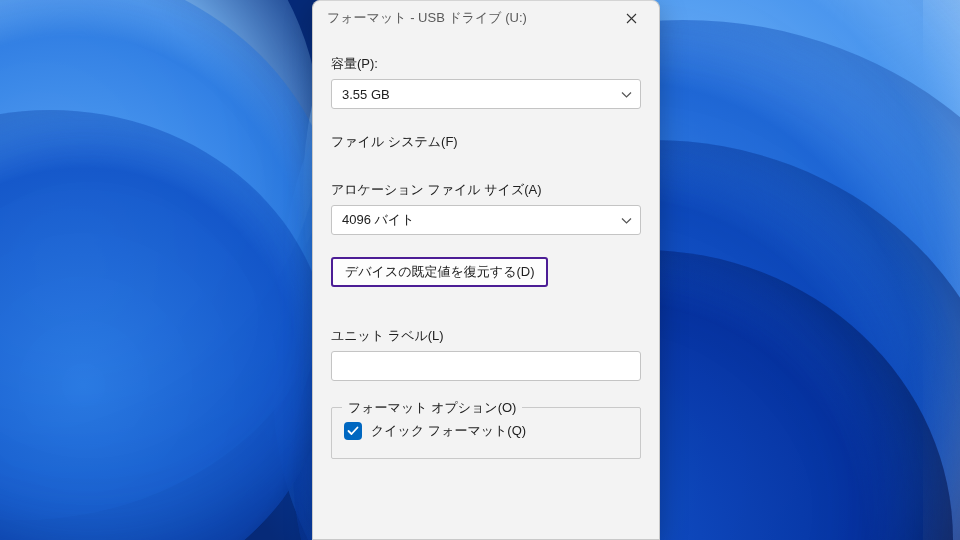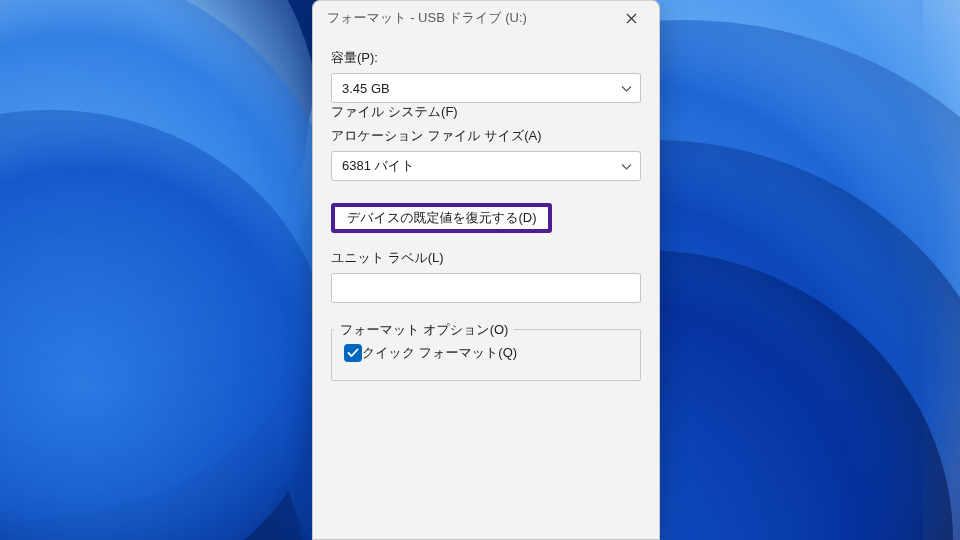--- a/index.html
+++ b/index.html
@@ -46,46 +46,46 @@
   }
   .titlebar {
     height: 34px; display: flex; align-items: center; justify-content: space-between;
     padding: 0 6px 0 14px; color: #5a5a5a; font-size: 13px;
   }
   .titlebar .close {
     width: 44px; height: 30px; display:flex; align-items:center; justify-content:center;
     border-radius:4px; color:#333;
   }
   .body { padding: 8px 18px 0 18px; display:flex; flex-direction:column; }
-  .label { font-size: 13px; color:#202020; margin-top: 0; margin-bottom:6px; }
-  .label.first { margin-top: 6px; }
+  .label { font-size: 13px; color:#202020; margin-top: 24px; margin-bottom:6px; }
+  .label.first { margin-top: 12px; }
   .select, .textinput {
     width: 100%; height: 30px; background:#ffffff; border:1px solid #c4c4c4; border-radius:3px;
     font-size:13px; color:#202020; padding: 0 28px 0 10px; position:relative;
     display:flex; align-items:center;
   }
   .select .chev {
     position:absolute; right:8px; top:50%; transform:translateY(-50%);
     color:#555; pointer-events:none;
   }
   .btn {
-    height: 30px; background:#fdfdfd; border:4px solid #4c1d95; border-radius:3px;
+    height: 30px; background:#fdfdfd; border:2px solid #4c1d95; border-radius:3px;
     font-size:13px; color:#202020; padding: 0 12px; display:inline-flex; align-items:center;
     width: fit-content; margin-top: 22px;
   }
   .textinput { margin-bottom: 4px; }
   .fieldset {
     margin-top: 22px; border:1px solid #c9c9c9; border-radius:2px; padding: 14px 12px 18px 12px;
     position:relative;
   }
   .fieldset .legend {
-    position:absolute; top:-9px; left:2px; background:#f3f3f3; padding:0 6px;
+    position:absolute; top:-9px; left:10px; background:#f3f3f3; padding:0 6px;
     font-size:13px; color:#202020;
   }
-  .checkbox-row { display:flex; align-items:center; font-size:13px; color:#202020; }
+  .checkbox-row { display:flex; align-items:center; gap:9px; font-size:13px; color:#202020; }
   .checkbox {
     width:18px; height:18px; border-radius:4px; background:#0067c0; display:flex;
     align-items:center; justify-content:center; color:#fff;
   }
   .spacer-after-restore { height: 16px; }
 </style>
 </head>
 <body>
 
 <div class="desktop">
@@ -104,33 +104,33 @@
       <div class="close">
         <svg width="11" height="11" viewBox="0 0 11 11">
             <path d="M1 1 L10 10 M10 1 L1 10" stroke="#333" stroke-width="1.1" fill="none"></path>
           </svg>
       </div>
     </div>
 
     <div class="body">
       <div class="label first">容量(P):</div>
       <div class="select">
-        <span>3.45 GB</span>
+        <span>3.55 GB</span>
         <span class="chev">
           <svg width="11" height="7" viewBox="0 0 11 7">
               <path d="M1 1 L5.5 5.5 L10 1" stroke="#555" stroke-width="1.2" fill="none"></path>
             </svg>
         </span>
       </div>
 
       <div class="label">ファイル システム(F)</div>
 
       <div class="label">アロケーション ファイル サイズ(A)</div>
       <div class="select">
-        <span>6381 バイト</span>
+        <span>4096 バイト</span>
         <span class="chev">
           <svg width="11" height="7" viewBox="0 0 11 7">
               <path d="M1 1 L5.5 5.5 L10 1" stroke="#555" stroke-width="1.2" fill="none"></path>
             </svg>
         </span>
       </div>
 
       <div class="btn">
         <span>デバイスの既定値を復元する(D)</span>
       </div>

